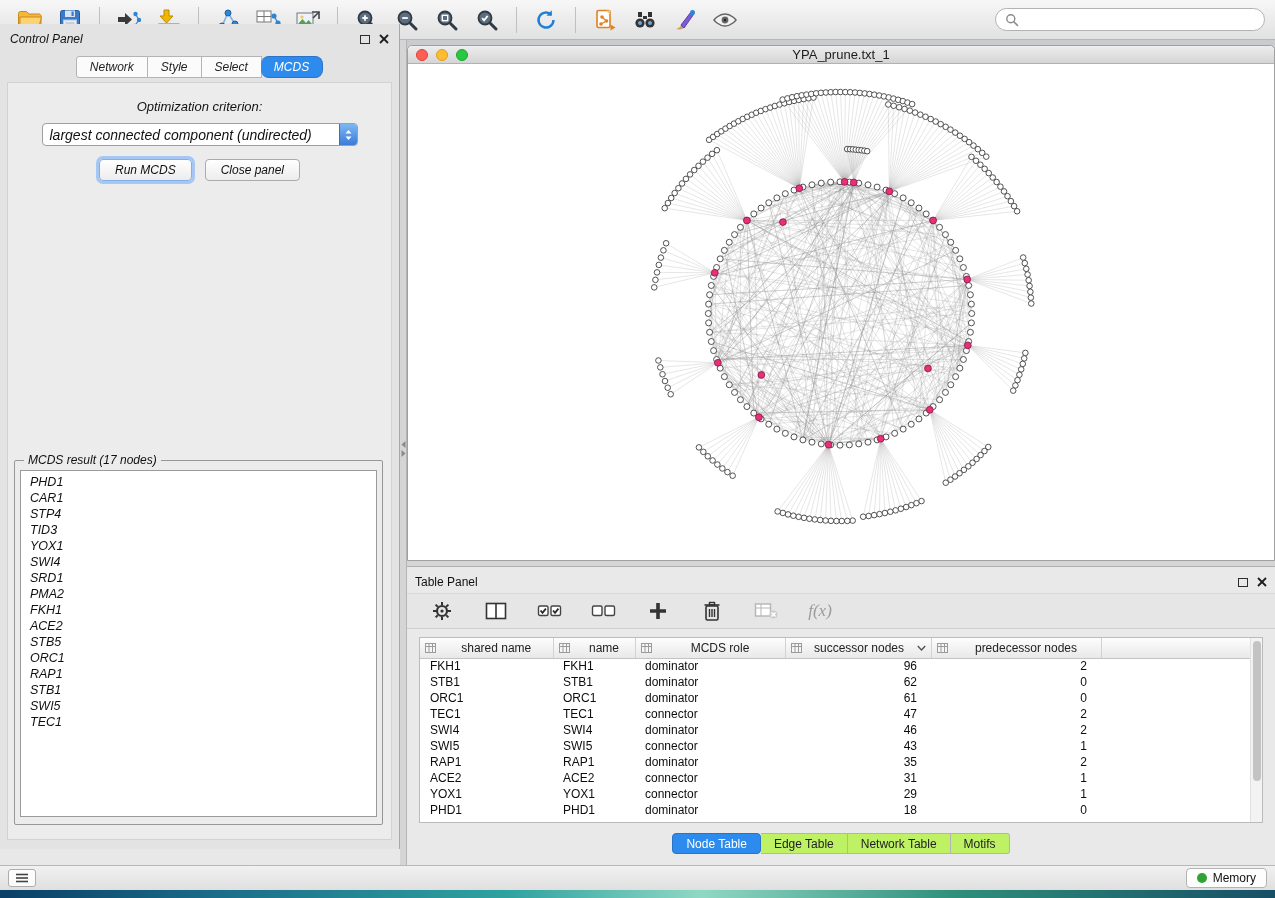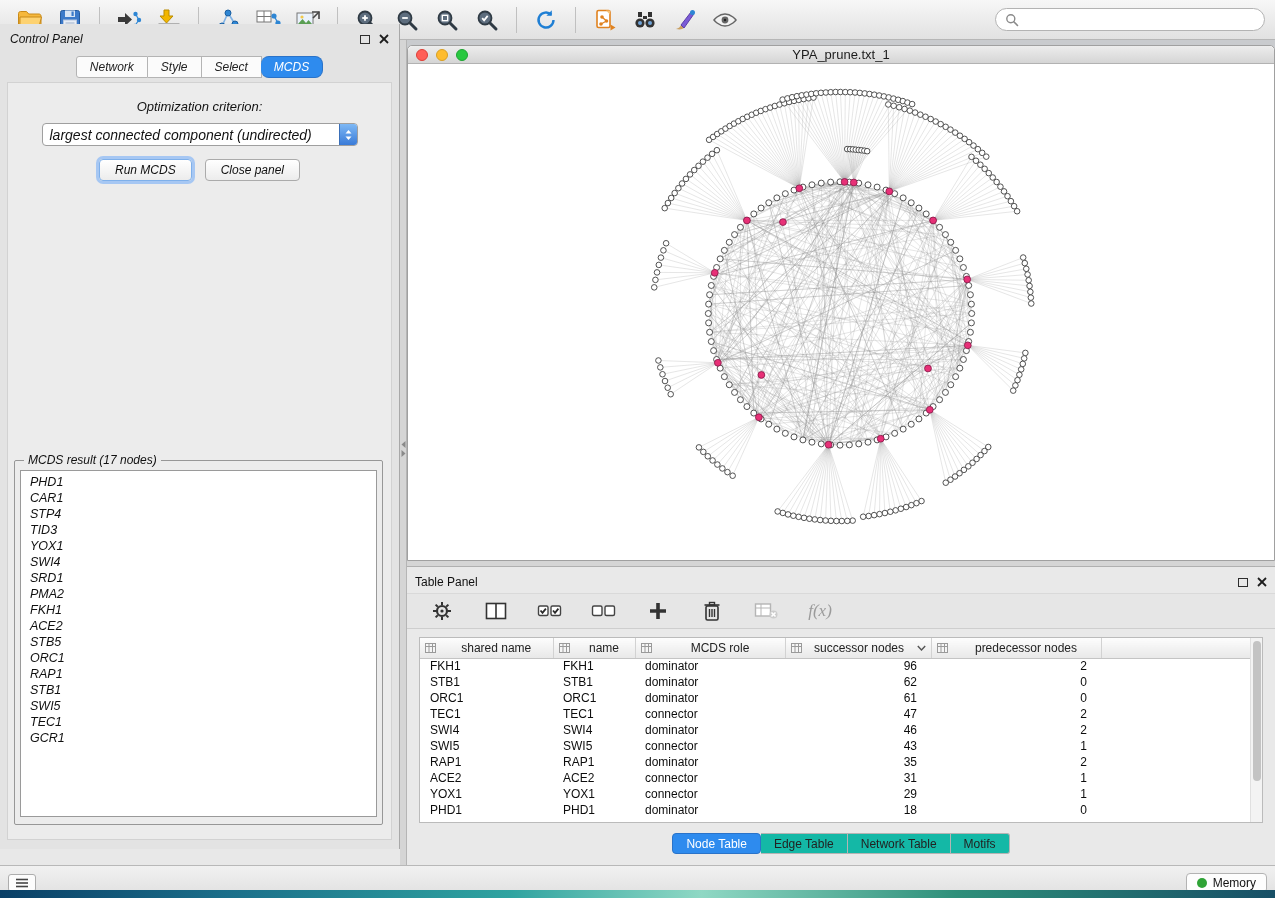--- a/index.html
+++ b/index.html
@@ -76,27 +76,27 @@
   table { border-collapse:collapse; width:100%; table-layout:fixed; }
   th { height:20px; background:linear-gradient(#fdfdfd,#e8e8e8); border-right:1px solid #d2d2d2;
     border-bottom:1px solid #c4c4c4; font-weight:normal; font-size:12px; color:#222; }
   .th-inner { display:flex; align-items:center; gap:9px; padding:0 5px; }
   .th-label { flex:1; text-align:center; white-space:nowrap; overflow:hidden; }
   td { font-size:12px; height:16px; padding:0 10px; white-space:nowrap; overflow:hidden; color:#0d0d0d; }
   td.num { text-align:right; padding-right:14px; }
   .tp-scrollbar { position:absolute; right:0; top:0; bottom:0; width:12px; background:#f3f3f3; border-left:1px solid #e0e0e0; }
   .tp-thumb { position:absolute; left:2px; top:3px; width:8px; height:140px; background:#c3c3c3; border-radius:4px; }
   .tp-tabs { position:absolute; left:0; right:0; bottom:11px; display:flex; justify-content:center; }
-  .tp-tab { font-size:12px; padding:2.5px 13px; background:#14b8a6; border:1px solid #b4b4b4; border-left:none; color:#222; }
+  .tp-tab { font-size:12px; padding:2.5px 13px; background:#bef264; border:1px solid #b4b4b4; border-left:none; color:#222; }
   .tp-tab:first-child { border-left:1px solid #0f172a; border-radius:3px 0 0 3px; }
   .tp-tab:last-child { border-radius:0 3px 3px 0; }
   .tp-tab.active { background:var(--accent); color:#fff; border-color:#2a73c9; border-radius:4px; }
 
   
-  .status-bar { position:absolute; left:0; top:865px; width:100%; height:34px;
+  .status-bar { position:absolute; left:0; top:865px; width:100%; height:25px;
     background:linear-gradient(#f1f1f1,#dfdfdf); border-top:1px solid #b8b8b8;
     display:flex; align-items:center; padding:0 8px; }
   .menu-btn { width:28px; height:18px; border:1px solid #adadad; border-radius:3px; background:#fcfcfc;
     display:flex; align-items:center; justify-content:center; }
   .memory-btn { margin-left:auto; height:20px; border:1px solid #b3b3b3; border-radius:4px; background:#fdfdfd;
     display:flex; align-items:center; gap:6px; padding:0 10px; font-size:12px; color:#111; }
   .mem-dot { width:10px; height:10px; border-radius:50%; background:var(--mem-green); }
   .wallpaper { position:absolute; left:0; top:890px; width:100%; height:8px;
     background:linear-gradient(90deg,#0a3f66,#1b6f8a 18%,#2fa3a0 40%,#8fd8c4 55%,#2e8f7a 75%,#174f66 100%); }
 </style>
@@ -342,21 +342,20 @@
             <div class="list-item">SRD1</div>
             <div class="list-item">PMA2</div>
             <div class="list-item">FKH1</div>
             <div class="list-item">ACE2</div>
             <div class="list-item">STB5</div>
             <div class="list-item">ORC1</div>
             <div class="list-item">RAP1</div>
             <div class="list-item">STB1</div>
             <div class="list-item">SWI5</div>
             <div class="list-item">TEC1</div>
-            <div class="list-item">GCR1</div>
           </div>
       </fieldset>
     </div>
   </div>
 
   <div class="right-bg"></div>
 
   <div class="v-splitter">
     <span class="splitter-arrows icon">
       <svg width="7" height="18" viewBox="0 0 7 18">

